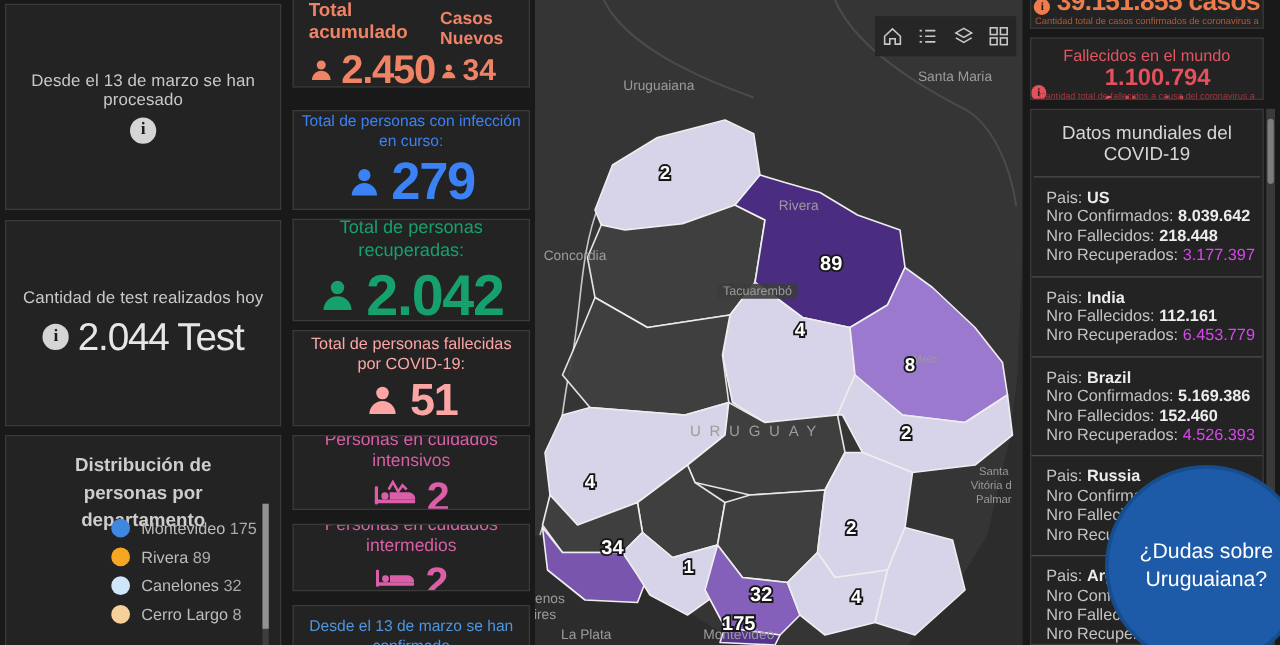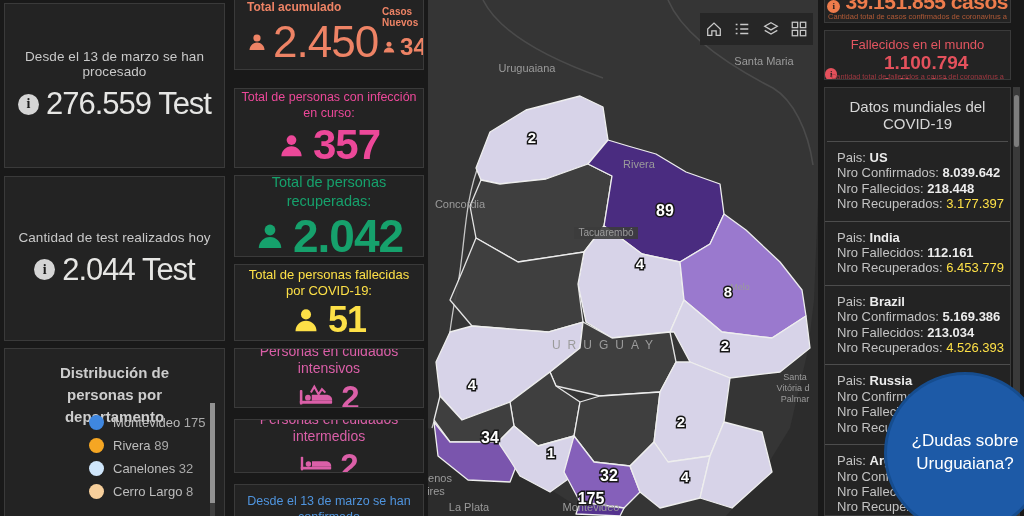--- a/index.html
+++ b/index.html
@@ -41,25 +41,25 @@
   .p-s4{left:234px;top:264px;width:190px;height:77px;}
   .p-s5{left:234px;top:348px;width:190px;height:60px;}
   .p-s6{left:234px;top:419px;width:190px;height:54px;}
   .p-s7{left:234px;top:484px;width:190px;height:64px;}
   .stat{display:flex;flex-direction:column;align-items:center;justify-content:center;gap:3px;}
   .stat-label{font-size:13px;text-align:center;padding:0 6px;line-height:1.25;}
   .stat-big{display:flex;align-items:center;justify-content:center;gap:8px;line-height:1;}
   .stat-big .num{font-weight:600;letter-spacing:-1px;}
   .acc-wrap{display:flex;padding:7px 8px 0 12px;gap:4px;}
   .acc-main{flex:1;}
-  .acc-title{font-size:12px;font-weight:600;}
+  .acc-title{font-size:15px;font-weight:600;}
   .acc-row{display:flex;align-items:center;gap:6px;margin:3px 0 2px;}
-  .acc-num{font-size:44px;font-weight:400;letter-spacing:-1px;}
+  .acc-num{font-size:32px;font-weight:700;letter-spacing:-1px;}
   .acc-new{width:64px;padding-top:6px;}
-  .acc-new-label{font-size:10px;font-weight:700;}
+  .acc-new-label{font-size:14px;font-weight:700;}
   .acc-new-row{display:flex;align-items:center;gap:4px;margin-top:5px;}
   .acc-new-num{font-size:24px;font-weight:600;}
   .picon{display:inline-flex;}
   .picon svg{fill:currentColor;}
   .bicon svg{fill:currentColor;}
   
   .map{position:absolute;left:428px;top:0;width:390px;height:516px;background:#353535;overflow:hidden;}
   .map-toolbar{position:absolute;left:272px;top:13px;width:113px;height:32px;background:#262626;
     display:flex;align-items:center;justify-content:space-around;}
   .tbtn{width:24px;height:24px;display:flex;align-items:center;justify-content:center;color:#c9c9c9;cursor:pointer;}
@@ -75,21 +75,21 @@
   .w-d-val{position:absolute;top:21px;left:0;right:0;text-align:center;
     font-size:19px;font-weight:700;color:#e4515c;display:flex;align-items:center;justify-content:center;gap:5px;}
   .w-d-sub{position:absolute;top:41px;left:0;right:0;text-align:center;font-size:7.3px;color:#a03840;}
   .w-header{font-size:15px;color:#d6d6d6;text-align:center;padding:10px 0 9px;}
   .w-sep{border:0;border-top:1px solid #4d4d4d;margin:0 2px;}
   .country-list{padding:0;}
   .country{padding:8px 4px 9px 12px;border-bottom:1px solid #4d4d4d;}
   .country:last-child{border-bottom:0;}
   .cline{font-size:13px;color:#c3c3c3;line-height:15.4px;white-space:nowrap;}
   .cline b{color:#ececec;font-weight:700;}
-  .cline .norm{color:#fde047;font-weight:400;}
+  .cline .norm{color:#d946ef;font-weight:400;}
   .vscroll{position:absolute;left:1013px;top:87px;width:7px;height:429px;background:#3a3a3a;}
   .vthumb{position:absolute;left:1px;top:8px;width:5px;height:52px;background:#7d7d7d;border-radius:3px;}
   
   .bubble{position:absolute;left:884px;top:372px;width:162px;height:162px;border-radius:50%;
     background:#1d5aa7;border:3px solid #164d8f;box-sizing:border-box;
     display:flex;flex-direction:column;align-items:center;justify-content:center;
     color:#fff;font-size:17px;font-weight:500;line-height:1.35;cursor:pointer;}
   
   .mk{font-weight:700;fill:#ffffff;stroke:#161616;stroke-width:3px;paint-order:stroke;text-anchor:middle;
       font-family:"Liberation Sans",sans-serif;}
@@ -97,21 +97,20 @@
 </style>
 </head>
 <body>
 
 <div id="app">
 
   <section class="panel p-left1 tests">
     <div class="plabel">Desde el 13 de marzo se han procesado</div>
     <div class="bigrow">
       <span class="info lg">i</span>
-      <span class="bigval">276.559 Test</span>
     </div>
   </section>
 
   <section class="panel p-left2 tests">
     <div class="plabel">Cantidad de test realizados hoy</div>
     <div class="bigrow">
       <span class="info lg">i</span>
       <span class="bigval">2.044 Test</span>
     </div>
   </section>
@@ -165,47 +164,47 @@
                 <circle cx="10" cy="6" r="3.6"></circle>
                 <path d="M2.5 18c0-4.1 3.4-7.4 7.5-7.4s7.5 3.3 7.5 7.4z"></path>
               </svg>
           </span>
           <span class="acc-new-num">34</span>
         </div>
       </div>
     </div>
   </section>
 
-  <section class="panel p-s2 stat" id="activePanel" style="color: #ec4899;">
+  <section class="panel p-s2 stat" id="activePanel" style="color: #3b82f6;">
     <div class="stat-label" style="font-size:12.5px">Total de personas con infección en curso:</div>
     <div class="stat-big">
       <span class="picon">
         <svg width="27" height="27" viewBox="0 0 20 20">
             <circle cx="10" cy="6" r="3.6"></circle>
             <path d="M2.5 18c0-4.1 3.4-7.4 7.5-7.4s7.5 3.3 7.5 7.4z"></path>
           </svg>
       </span>
-      <span class="num" style="font-size:42px">357</span>
+      <span class="num" style="font-size:42px">279</span>
     </div>
   </section>
 
   <section class="panel p-s3 stat" id="recPanel" style="color: rgb(22, 161, 108);">
     <div class="stat-label" style="font-size:14.5px">Total de personas recuperadas:</div>
     <div class="stat-big">
       <span class="picon">
         <svg width="30" height="30" viewBox="0 0 20 20">
             <circle cx="10" cy="6" r="3.6"></circle>
             <path d="M2.5 18c0-4.1 3.4-7.4 7.5-7.4s7.5 3.3 7.5 7.4z"></path>
           </svg>
       </span>
       <span class="num" style="font-size:46px">2.042</span>
     </div>
   </section>
 
-  <section class="panel p-s4 stat" id="decPanel" style="color: #fde047;">
+  <section class="panel p-s4 stat" id="decPanel" style="color: #fca5a5;">
     <div class="stat-label" style="font-size:13px">Total de personas fallecidas por COVID-19:</div>
     <div class="stat-big">
       <span class="picon">
         <svg width="28" height="28" viewBox="0 0 20 20">
             <circle cx="10" cy="6" r="3.6"></circle>
             <path d="M2.5 18c0-4.1 3.4-7.4 7.5-7.4s7.5 3.3 7.5 7.4z"></path>
           </svg>
       </span>
       <span class="num" style="font-size:36px">51</span>
     </div>
@@ -354,21 +353,21 @@
           <div class="cline">Nro Recuperados: <span class="norm">3.177.397</span></div>
         </div>
         <div class="country">
           <div class="cline">Pais: <b>India</b></div>
           <div class="cline">Nro Fallecidos: <b>112.161</b></div>
           <div class="cline">Nro Recuperados: <span class="norm">6.453.779</span></div>
         </div>
         <div class="country">
           <div class="cline">Pais: <b>Brazil</b></div>
           <div class="cline">Nro Confirmados: <b>5.169.386</b></div>
-          <div class="cline">Nro Fallecidos: <b>213.034</b></div>
+          <div class="cline">Nro Fallecidos: <b>152.460</b></div>
           <div class="cline">Nro Recuperados: <span class="norm">4.526.393</span></div>
         </div>
         <div class="country">
           <div class="cline">Pais: <b>Russia</b></div>
           <div class="cline">Nro Confirmados: <b>1.361.317</b></div>
           <div class="cline">Nro Fallecidos: <b>23.580</b></div>
           <div class="cline">Nro Recuperados: <span class="norm">1.051.780</span></div>
         </div>
         <div class="country">
           <div class="cline">Pais: <b>Argentina</b></div>

